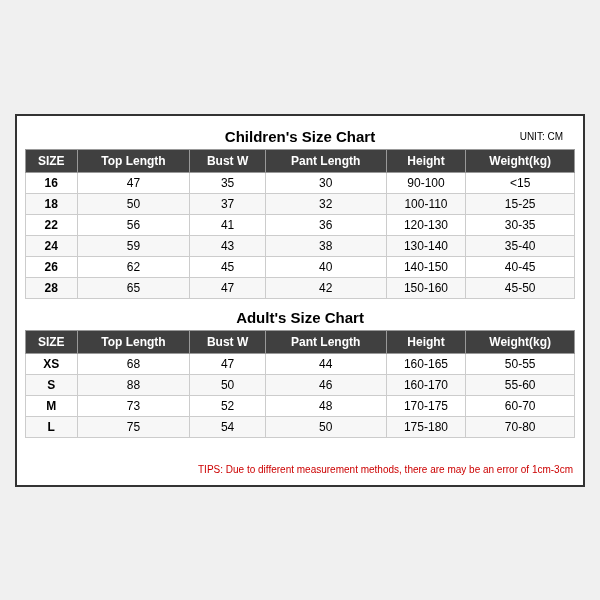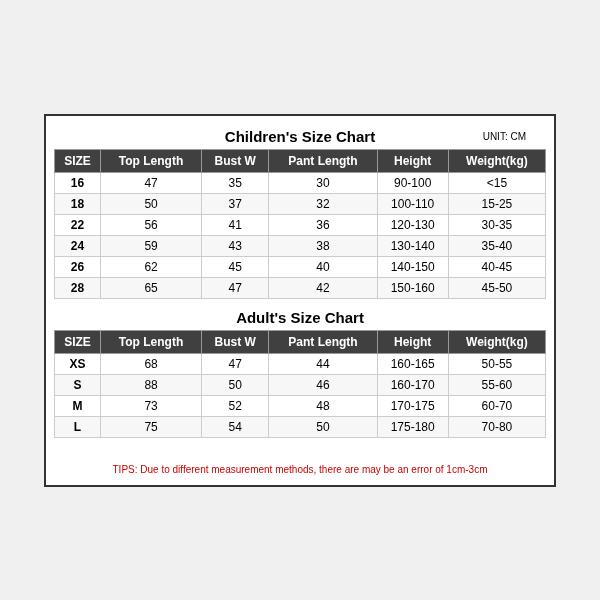--- a/index.html
+++ b/index.html
@@ -8,33 +8,33 @@
       display: flex;
       justify-content: center;
       align-items: center;
       width: 600px;
       height: 600px;
       font-family: Arial, sans-serif;
     }
     .chart-container {
       background: #fff;
       border: 2px solid #333;
-      width: 512px;
+      width: 570px;
       padding: 8px;
     }
     .section-title {
       text-align: center;
       font-weight: bold;
       font-size: 15px;
       padding: 4px 0;
       position: relative;
     }
     .unit-label {
       position: absolute;
-      right: 20px;
+      right: 12px;
       top: 50%;
       transform: translateY(-50%);
       font-size: 10px;
       font-weight: normal;
     }
     table {
       width: 100%;
       border-collapse: collapse;
       font-size: 12px;
     }
@@ -57,21 +57,21 @@
       background: #f7f7f7;
     }
     tr:nth-child(odd) td {
       background: #fff;
     }
     td:first-child {
       font-weight: bold;
       margin-top: 36px;
     }
     .tips {
-      text-align: center;
+      text-align: right;
       font-size: 10px;
       color: #cc0000;
       padding: 5px 2px 2px;
       margin-top: 21px;
     }
     .section-gap {
       height: 6px;
     }
   </style>
 </head>

